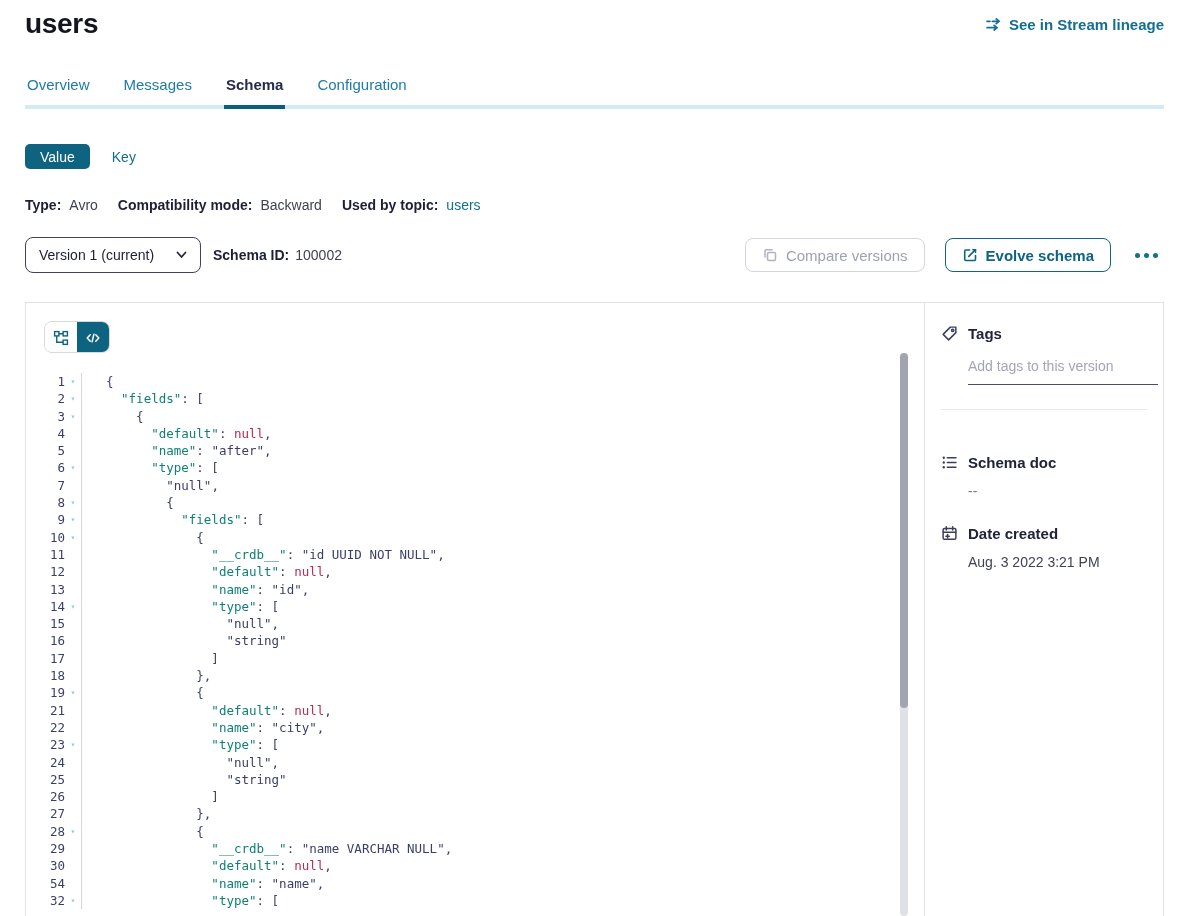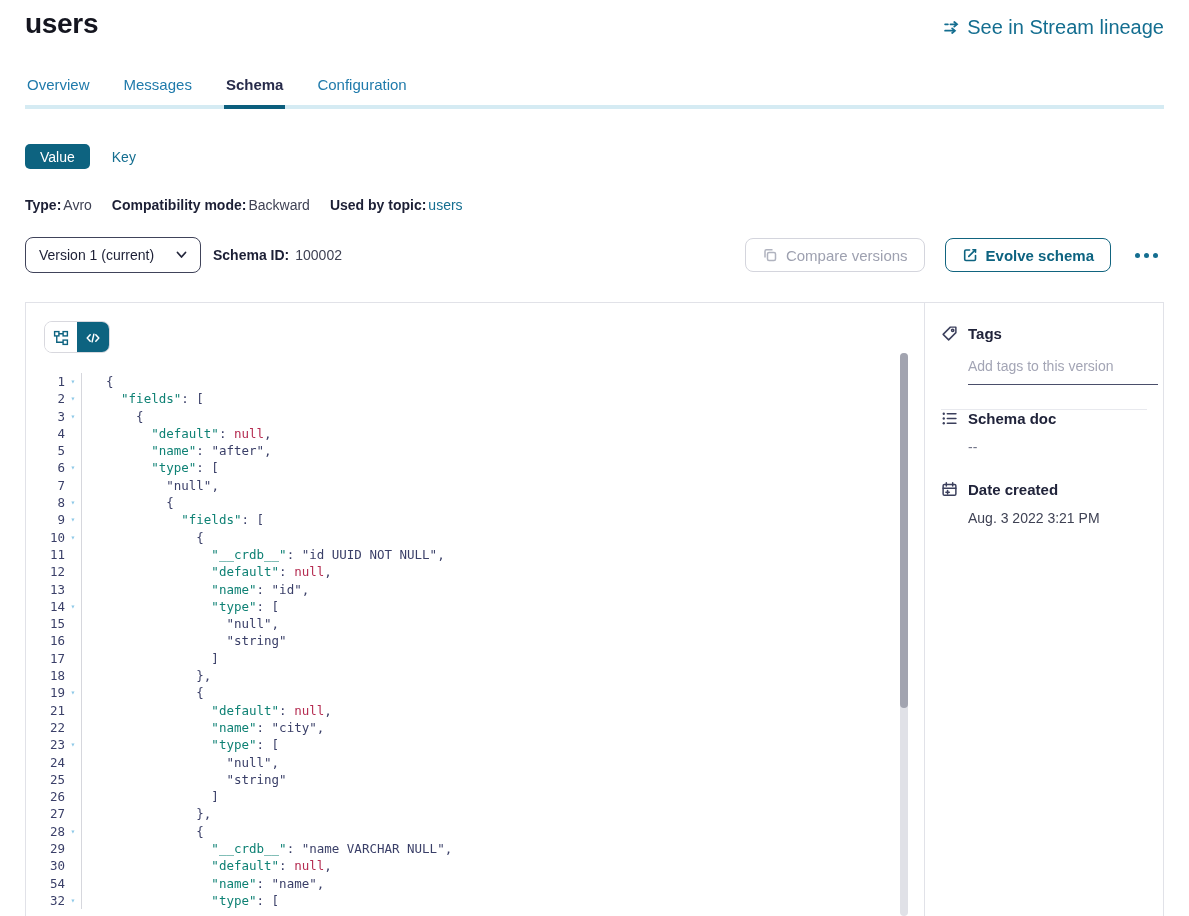--- a/index.html
+++ b/index.html
@@ -22,36 +22,36 @@
   }
   *{box-sizing:border-box;margin:0;padding:0}
   html,body{width:1189px;height:916px;overflow:hidden;background:#ffffff;
     font-family:"Liberation Sans", sans-serif;color:var(--text_dark);}
   .page{position:relative;width:1189px;height:916px;padding:0 25px;}
 
   
   .topbar{display:flex;justify-content:space-between;align-items:flex-start;padding-top:8px;}
   .page-title{font-size:28px;font-weight:800;letter-spacing:-.3px;color:#14151f;}
   .lineage-link{display:flex;align-items:center;gap:7px;margin-top:8px;
-    color:var(--link);font-weight:400;font-size:20px;cursor:pointer;}
+    color:var(--link);font-weight:700;font-size:15px;cursor:pointer;}
 
   
   .tabs{display:flex;gap:30px;margin-top:36px;border-bottom:4px solid var(--tab_line);}
   .tab{font-size:15px;color:var(--tab_link);padding:0 2px 12px 2px;cursor:pointer;margin-bottom:-4px;}
   .tab.active{color:var(--tab_active);font-weight:600;border-bottom:4px solid #0b5e7d;}
 
   
   .vk-row{display:flex;align-items:center;gap:14px;margin-top:35px;}
   .vk-btn{height:25px;padding:0 15px;border-radius:5px;font-size:14px;display:flex;align-items:center;cursor:pointer;}
   .vk-btn.selected{background:var(--accent_teal);color:#ffffff;}
   .vk-btn.plain{color:var(--link);padding:0 8px;}
 
   
   .meta-row{display:flex;gap:20px;margin-top:28px;font-size:14px;}
-  .meta-item{display:flex;gap:2px;}
+  .meta-item{display:flex;gap:8px;}
   .meta-label{font-weight:700;color:var(--text_dark);}
   .meta-value{color:var(--text_mid);}
   .meta-value.link{color:var(--link);cursor:pointer;}
 
   
   .controls-row{display:flex;align-items:center;margin-top:24px;}
   .version-select{width:176px;height:36px;border:1px solid #40435a;border-radius:8px;
     display:flex;align-items:center;justify-content:space-between;padding:8px 13px;
     font-size:14px;color:var(--text_dark);cursor:pointer;background:#fff;}
   .schema-id{display:flex;gap:6px;font-size:14px;margin-left:12px;align-items:flex-end;}
@@ -88,21 +88,21 @@
 
   
   .side-col{width:239px;flex:none;border-left:1px solid var(--border_gray);padding:22px 16px 0 16px;}
   .side-h{display:flex;align-items:center;gap:10px;font-size:15px;font-weight:700;color:#20233a;}
   .side-icon{width:17px;height:17px;flex:none;display:flex;}
   .tags-input{display:block;width:190px;margin:16px 0 0 27px;border:none;border-bottom:1px solid #4a4e6a;
     padding:0 0 10px 0;font-size:14px;color:var(--text_mid);outline:none;background:transparent;
     font-family:"Liberation Sans", sans-serif;}
   .tags-input::placeholder{color:var(--placeholder);}
   .side-divider{border-top:1px solid #e8e9ee;margin-top:24px;}
-  .side-section{}
+  .side-section{margin-top:44px;}
   .side-section.second{margin-top:26px;}
   .side-value{margin:12px 0 0 27px;font-size:14px;color:var(--text_mid);}
   .side-value.dim{color:var(--text_gray);}
 </style>
 </head>
 <body>
 
 <div class="page">
 
   <div class="topbar">

